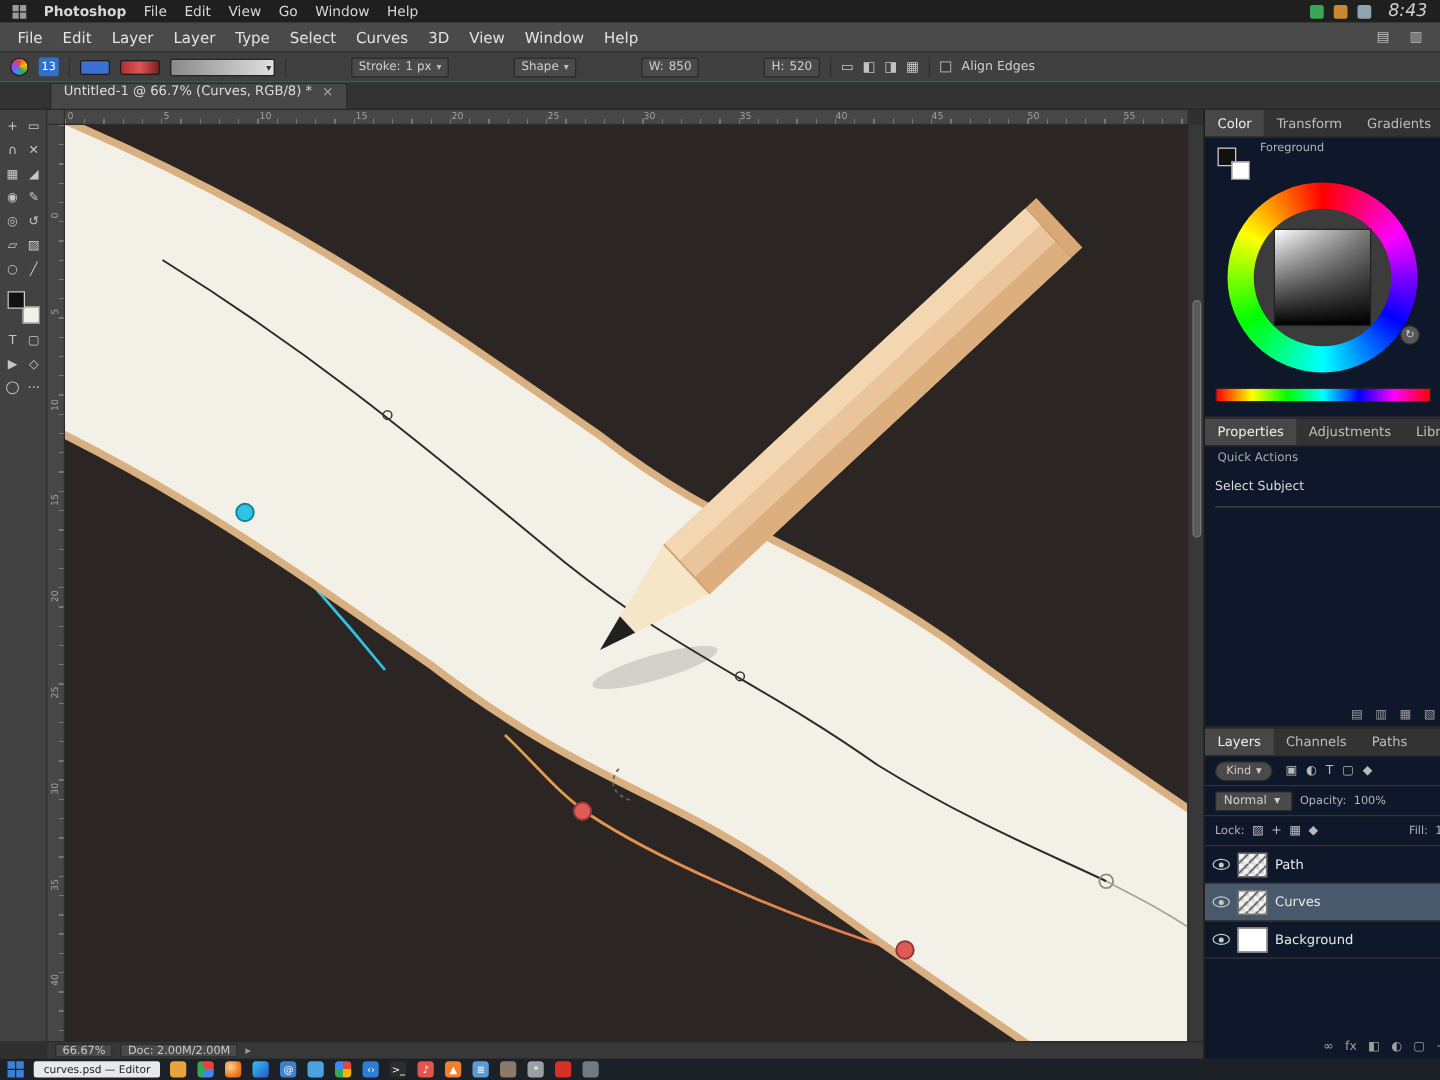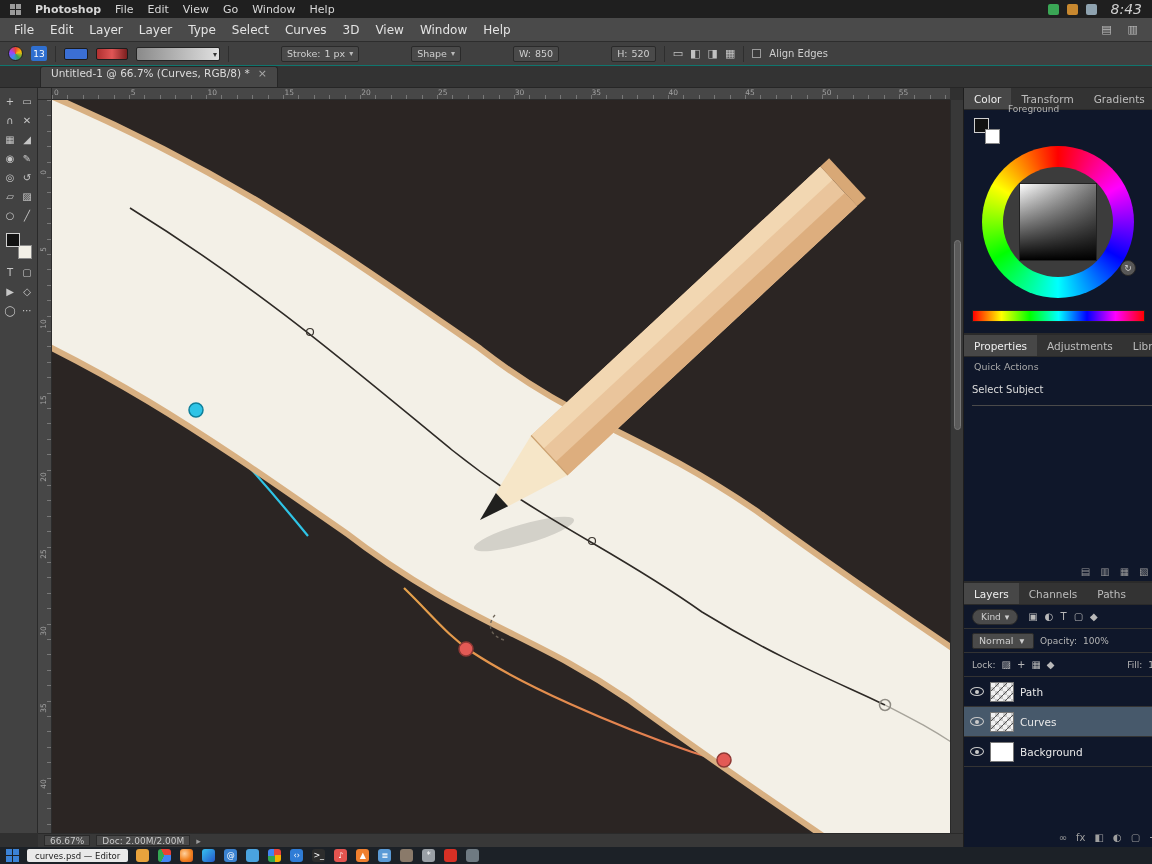--- a/index.html
+++ b/index.html
@@ -73,21 +73,21 @@
   .ptabs { height:22px; background:#333333; display:flex; align-items:stretch; border-bottom:1px solid #2a2a2a; }
   .ptab { padding:0 10px; display:flex; align-items:center; font-size:10.5px; color:#bdbdbd; }
   .ptab.active { background:#474747; color:#eee; }
   .ptabs .tabfill { flex:1; }
   .ptabs .burger { width:18px; display:flex; align-items:center; justify-content:center; color:#9a9a9a; }
 
   #colorsec { height:247px; border-bottom:2px solid #2a2a2a; position:relative; }
   #fgpair { position:absolute; left:10px; top:30px; width:26px; height:26px; }
   #fgpair .b { position:absolute; left:0; top:0; width:15px; height:15px; background:#111; border:1px solid #cfcfcf; }
   #fgpair .w { position:absolute; right:0; bottom:0; width:15px; height:15px; background:#fff; border:1px solid #888; }
-  #fgpair-label { position:absolute; left:44px; top:16px; font-size:9px; color:#b5b5b5; }
+  #fgpair-label { position:absolute; left:44px; top:26px; font-size:9px; color:#b5b5b5; }
   #wheel { position:absolute; left:18px; top:58px; width:152px; height:152px; border-radius:50%; background:conic-gradient(#f00,#f0f,#00f,#0ff,#0f0,#ff0,#f00); }
   #wheel .hole { position:absolute; inset:21px; border-radius:50%; background:#3c3c3c; }
   #wheel .sv { position:absolute; left:37px; top:37px; width:78px; height:78px; background:linear-gradient(to bottom, rgba(0,0,0,0), #000), linear-gradient(to right, #fff, #777); border:1px solid #222; }
   #wheel-resync { position:absolute; left:156px; top:172px; width:16px; height:16px; border-radius:50%; background:#575757; border:1px solid #282828; display:flex; align-items:center; justify-content:center; font-size:9px; color:#ccc; }
   #spectrum { position:absolute; left:8px; top:222px; width:173px; height:12px; background:linear-gradient(to right,#f00,#ff0,#0f0,#0ff,#00f,#f0f,#f00); border:1px solid #222; }
 
   #propsec { height:248px; border-bottom:2px solid #2a2a2a; position:relative; }
   .segrow { display:flex; gap:6px; padding:6px 8px 4px 8px; }
   .segbtn { flex:1; height:18px; background:#4a4a4a; border:1px solid #2a2a2a; border-radius:3px; display:flex; align-items:center; justify-content:center; font-size:9.5px; color:#d5d5d5; }
   .sec-label { padding:4px 10px 2px 10px; font-size:9.5px; color:#a8a8a8; }

